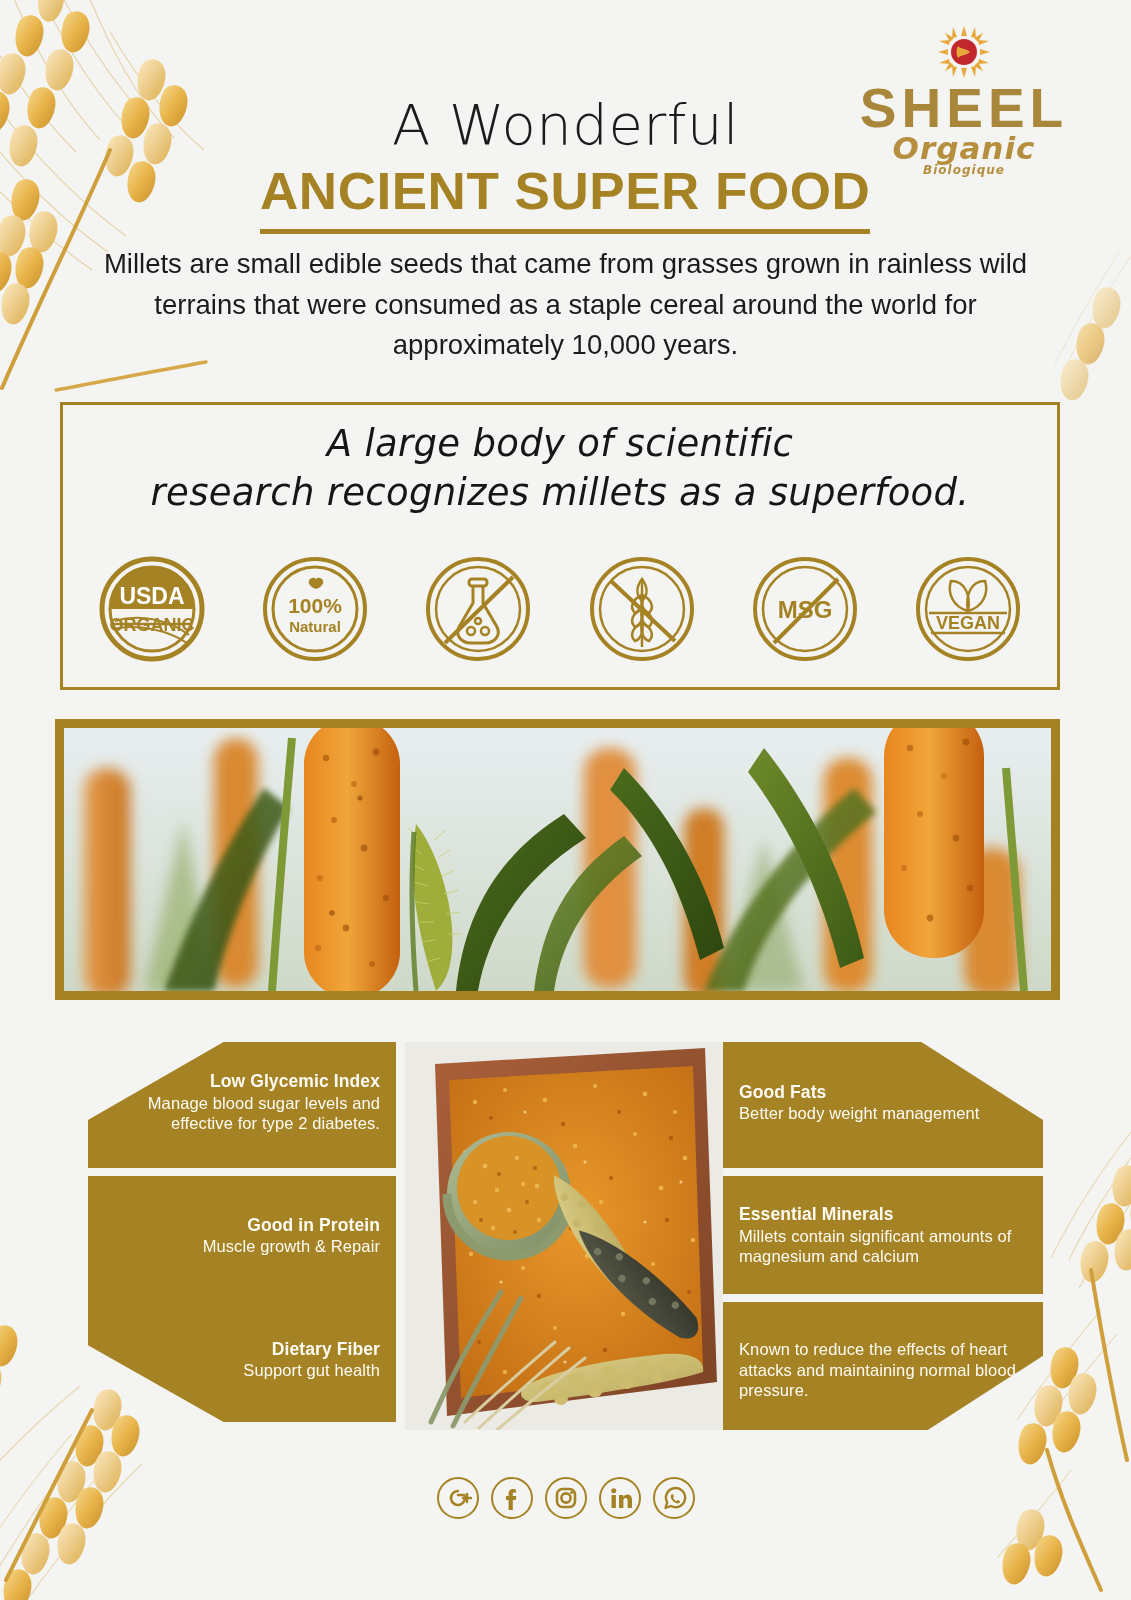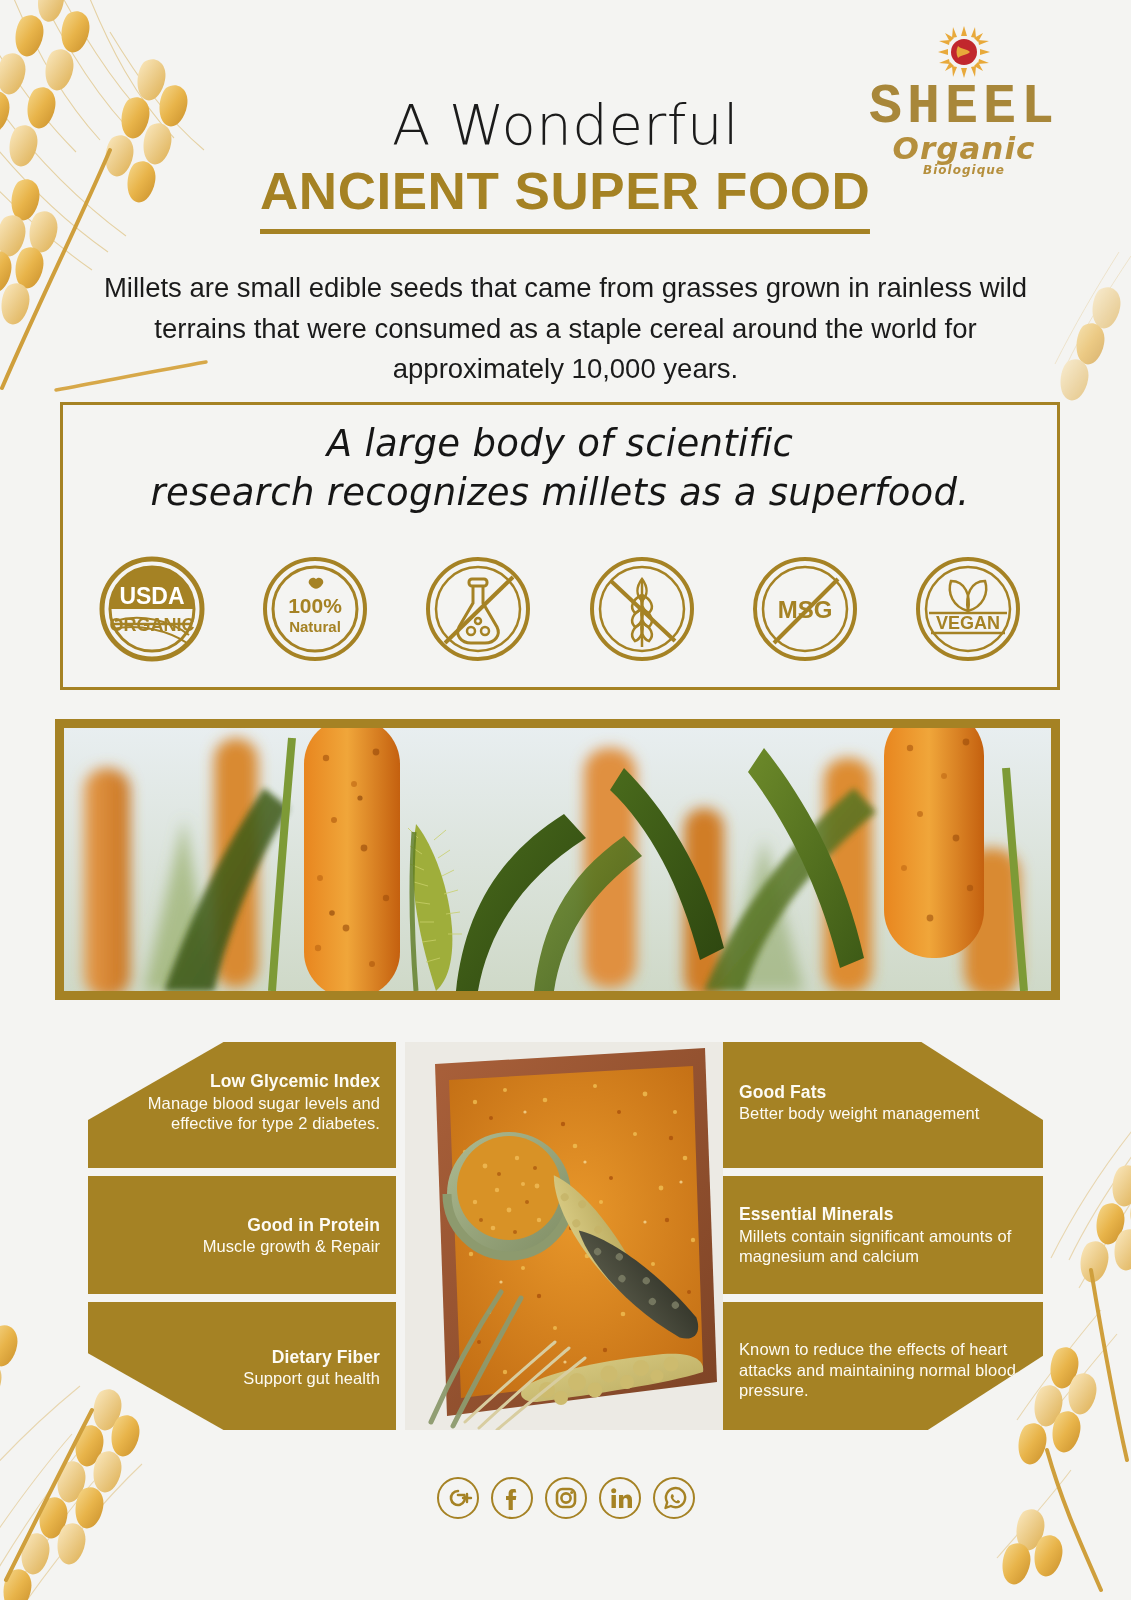--- a/index.html
+++ b/index.html
@@ -15,21 +15,21 @@
   .wheat-layer { position: absolute; pointer-events: none; }
   .wheat-tl { left: -40px; top: -30px; width: 300px; height: 430px; }
   .wheat-bl { left: -50px; bottom: -30px; width: 270px; height: 420px; }
   .wheat-rm { right: -30px; top: 1120px; width: 210px; height: 480px; }
   .wheat-tr-small { right: -10px; top: 250px; width: 120px; height: 160px; opacity: .65; }
 
   
   .logo { position: absolute; right: 42px; top: 24px; width: 250px; height: 160px; text-align: center; }
   .logo-sun { width: 56px; height: 56px; margin: 0 auto 2px; position: relative; }
   .logo-name {
-    font-family: Liberation Mono, monospace; font-weight: 700;
+    font-family: Liberation Sans, sans-serif; font-weight: 700;
     font-size: 55px; letter-spacing: 5px; color: #a8873a; line-height: 0.95;
   }
   .logo-organic {
     font-family: "DejaVu Sans", sans-serif; font-style: italic; font-weight: 700;
     font-size: 31px; color: #b58f3d; line-height: 1.05; margin-top: -2px; letter-spacing: 1px;
   }
   .logo-bio {
     font-family: "DejaVu Sans", sans-serif; font-style: italic; font-weight: 700;
     font-size: 12px; color: #b58f3d; letter-spacing: 1px; margin-top: -2px;
   }
@@ -41,21 +41,21 @@
   }
   .title-2 {
     display: inline-block; margin-top: 6px; padding-bottom: 8px;
     font-family: "Liberation Sans Narrow", "Liberation Sans", sans-serif;
     font-weight: 700; font-size: 52px; letter-spacing: 0.5px;
     color: #a58224; border-bottom: 5px solid #a58224;
     transform: scaleX(1.02); transform-origin: center;
   }
 
   .intro {
-    position: absolute; left: 100px; right: 100px; top: 268px;
+    position: absolute; left: 100px; right: 100px; top: 244px;
     text-align: center; font-family: "Liberation Sans", sans-serif;
     font-size: 27.5px; line-height: 1.48; color: #1b1b1b;
   }
 
   
   .sci-box {
     position: absolute; left: 60px; top: 402px; width: 1000px; height: 288px;
     border: 3px solid #a58224; background: transparent;
   }
   .sci-text {
@@ -82,21 +82,21 @@
     display: flex; flex-direction: column; justify-content: center;
     font-family: "Liberation Sans", sans-serif;
   }
   .panel.l { text-align: right; align-items: flex-end; }
   .panel.r { text-align: left; align-items: flex-start; }
   .p-title { font-weight: 700; font-size: 17.5px; line-height: 1.28; letter-spacing: .1px; }
   .p-body { font-size: 16.5px; line-height: 1.24; letter-spacing: .1px; }
 
   .l1 { height: 126px; clip-path: polygon(0 62%, 44% 0, 100% 0, 100% 100%, 0 100%); padding-bottom: 6px; }
   .l2 { height: 118px; margin-top: 8px; }
-  .l3 { height: 128px; margin-top: 8px; clip-path: polygon(0 0, 100% 0, 100% 100%, 44% 100%, 0 40%); padding-top: 2px; }
+  .l3 { height: 128px; clip-path: polygon(0 0, 100% 0, 100% 100%, 44% 100%, 0 40%); padding-top: 2px; }
 
   .r1 { height: 126px; clip-path: polygon(0 0, 62% 0, 100% 62%, 100% 100%, 0 100%); padding-bottom: 6px; }
   .r2 { height: 118px; margin-top: 8px; }
   .r3 { height: 128px; margin-top: 8px; clip-path: polygon(0 0, 100% 0, 100% 42%, 64% 100%, 0 100%); padding-top: 8px; }
 
   .tray-photo {
     position: absolute; left: 405px; top: 1042px; width: 318px; height: 388px;
     overflow: hidden; background: #c07c3a;
   }
 

